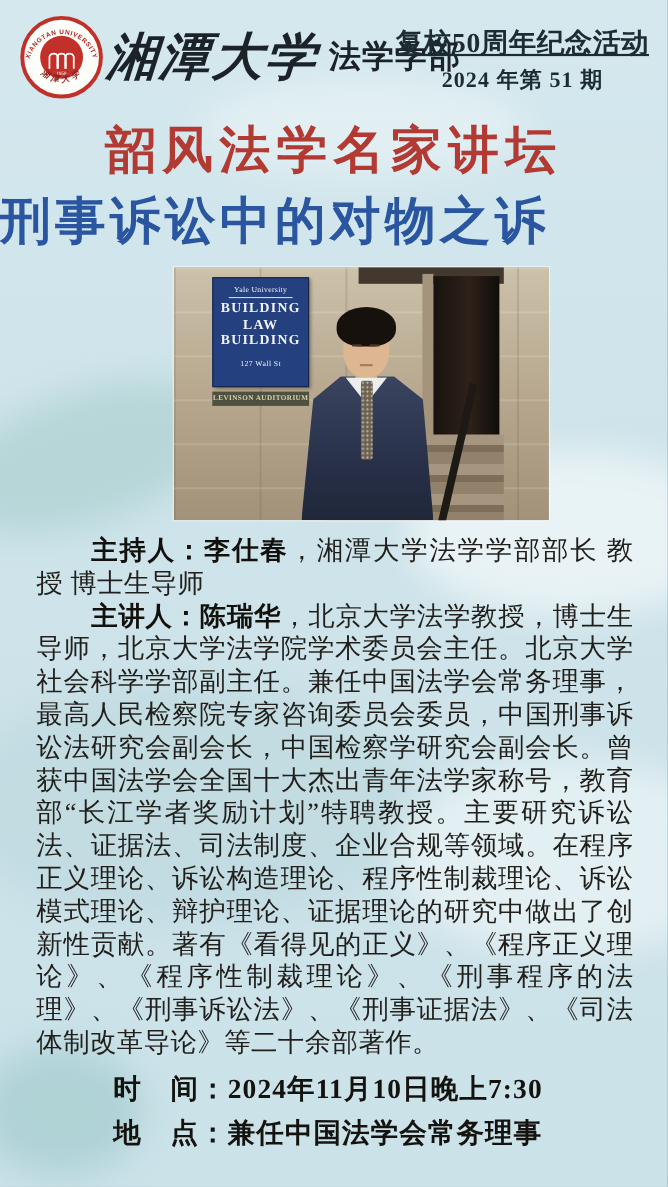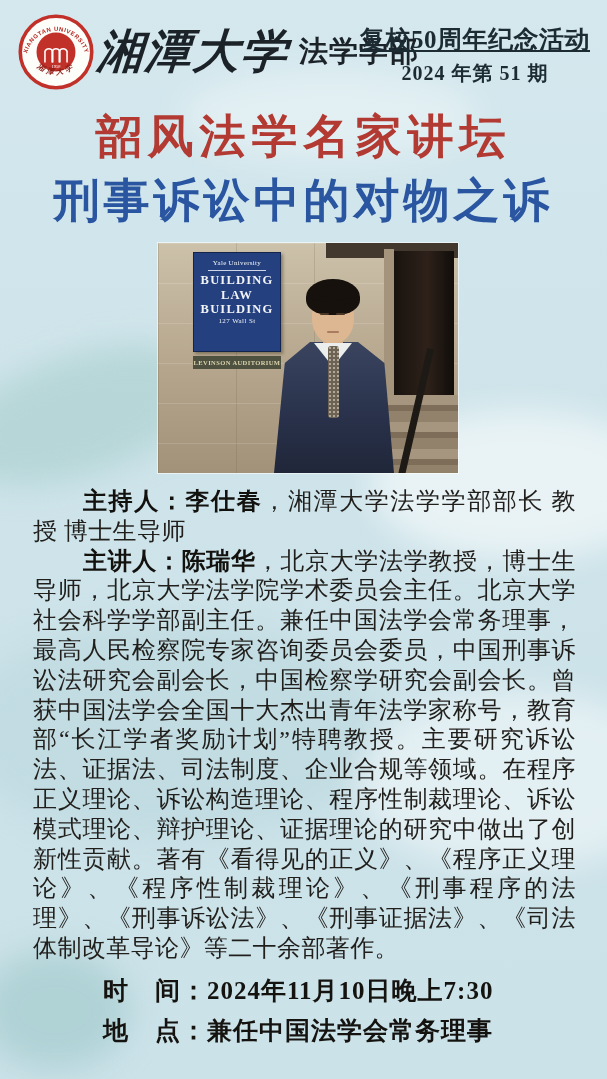--- a/index.html
+++ b/index.html
@@ -27,26 +27,26 @@
   .header-right { position:absolute; left:355px; top:24px; width:240px; text-align:center; color:#1d2b33; font-weight:bold; }
   .hr-line1 { font-size:25px; line-height:32px; letter-spacing:.5px;text-decoration:underline; }
   .hr-line2 { font-size:20px; line-height:34px; letter-spacing:1px; }
 
   
   .title-forum {
     position:absolute; top:106px; left:0; width:100%; text-align:center;
     font-size:46px; font-weight:900; color:#b23a32; letter-spacing:6px;
   }
   .title-topic {
-    position:absolute; top:170px; left:0; width:100%; text-align:center;
+    position:absolute; top:170px; left:0; width:100%; 
     font-size:46px; font-weight:900; color:#2a55a0; letter-spacing:4px;
   }
 
   
-  .photo { position:absolute; left:158px; top:243px; width:300px; height:230px; overflow:hidden; box-shadow:0 0 0 1px rgba(255,255,255,.55); }
+  .photo { position:absolute; left:158px; top:243px; width:341px; height:230px; overflow:hidden; box-shadow:0 0 0 1px rgba(255,255,255,.55); }
   .photo > div { position:absolute; }
   .ph-stone {
     left:0; top:0; right:0; bottom:0;
     background-color:#bfb097;
     background-image:
       linear-gradient(rgba(255,255,255,.14) 1.5px, rgba(0,0,0,0) 1.5px),
       linear-gradient(90deg, rgba(110,92,70,.20) 1.5px, rgba(0,0,0,0) 1.5px),
       linear-gradient(180deg,#ccc1aa 0%, #b5a58c 55%, #a2927a 100%);
     background-size:100% 40px, 78px 100%, 100% 100%;
   }
@@ -55,21 +55,21 @@
   .ph-door { left:236px; top:8px; width:60px; height:168px; background:linear-gradient(90deg,#18130f,#2e211a 55%,#100d0a); }
   .ph-steps { left:138px; top:152px; width:162px; height:78px;
     background:repeating-linear-gradient(180deg,#a69680 0 10px,#7d6d59 10px 16px,#93826b 16px 27px); }
   .ph-rail { left:254px; top:104px; width:7px; height:135px; background:#1d1a16; transform:rotate(13deg); }
 
   .ph-sign { left:35px; top:9px; width:88px; height:100px; background:#24407e; border:1px solid #13254c;
     color:#f2f4f8; text-align:center; box-shadow:2px 2px 3px rgba(60,50,30,.45); }
   .sign-org { font-size:7px; margin-top:6px; letter-spacing:.3px; }
   .sign-rule { width:58px; height:1px; background:#cdd5e6; margin:3px auto 2px; }
   .sign-main { font-size:12.5px; font-weight:bold; line-height:14.5px; letter-spacing:1.2px; }
-  .sign-addr { font-size:7px; margin-top:0; letter-spacing:.4px;font-family:Liberation Serif, serif; }
+  .sign-addr { font-size:7px; margin-top:10px; letter-spacing:.4px;font-family:Liberation Serif, serif; }
   .ph-plaque { left:35px; top:113px; width:88px; height:13px; background:#4e5140; color:#dbd4ae;
     font-size:6.5px; line-height:13px; text-align:center; letter-spacing:.4px; font-weight:bold; }
 
   
   .ph-suit { left:116px; top:99px; width:120px; height:131px;
     background:linear-gradient(180deg,#3a445f,#262e46 70%,#202739);
     clip-path:polygon(9% 16%, 30% 0, 70% 0, 92% 16%, 100% 100%, 0 100%); }
   .ph-collar { left:156px; top:100px; width:38px; height:24px; background:#ebeeec;
     clip-path:polygon(0 0,100% 0,50% 100%); }
   .ph-tie { left:170px; top:103px; width:11px; height:72px; background:#6e6352; border-radius:3px;

